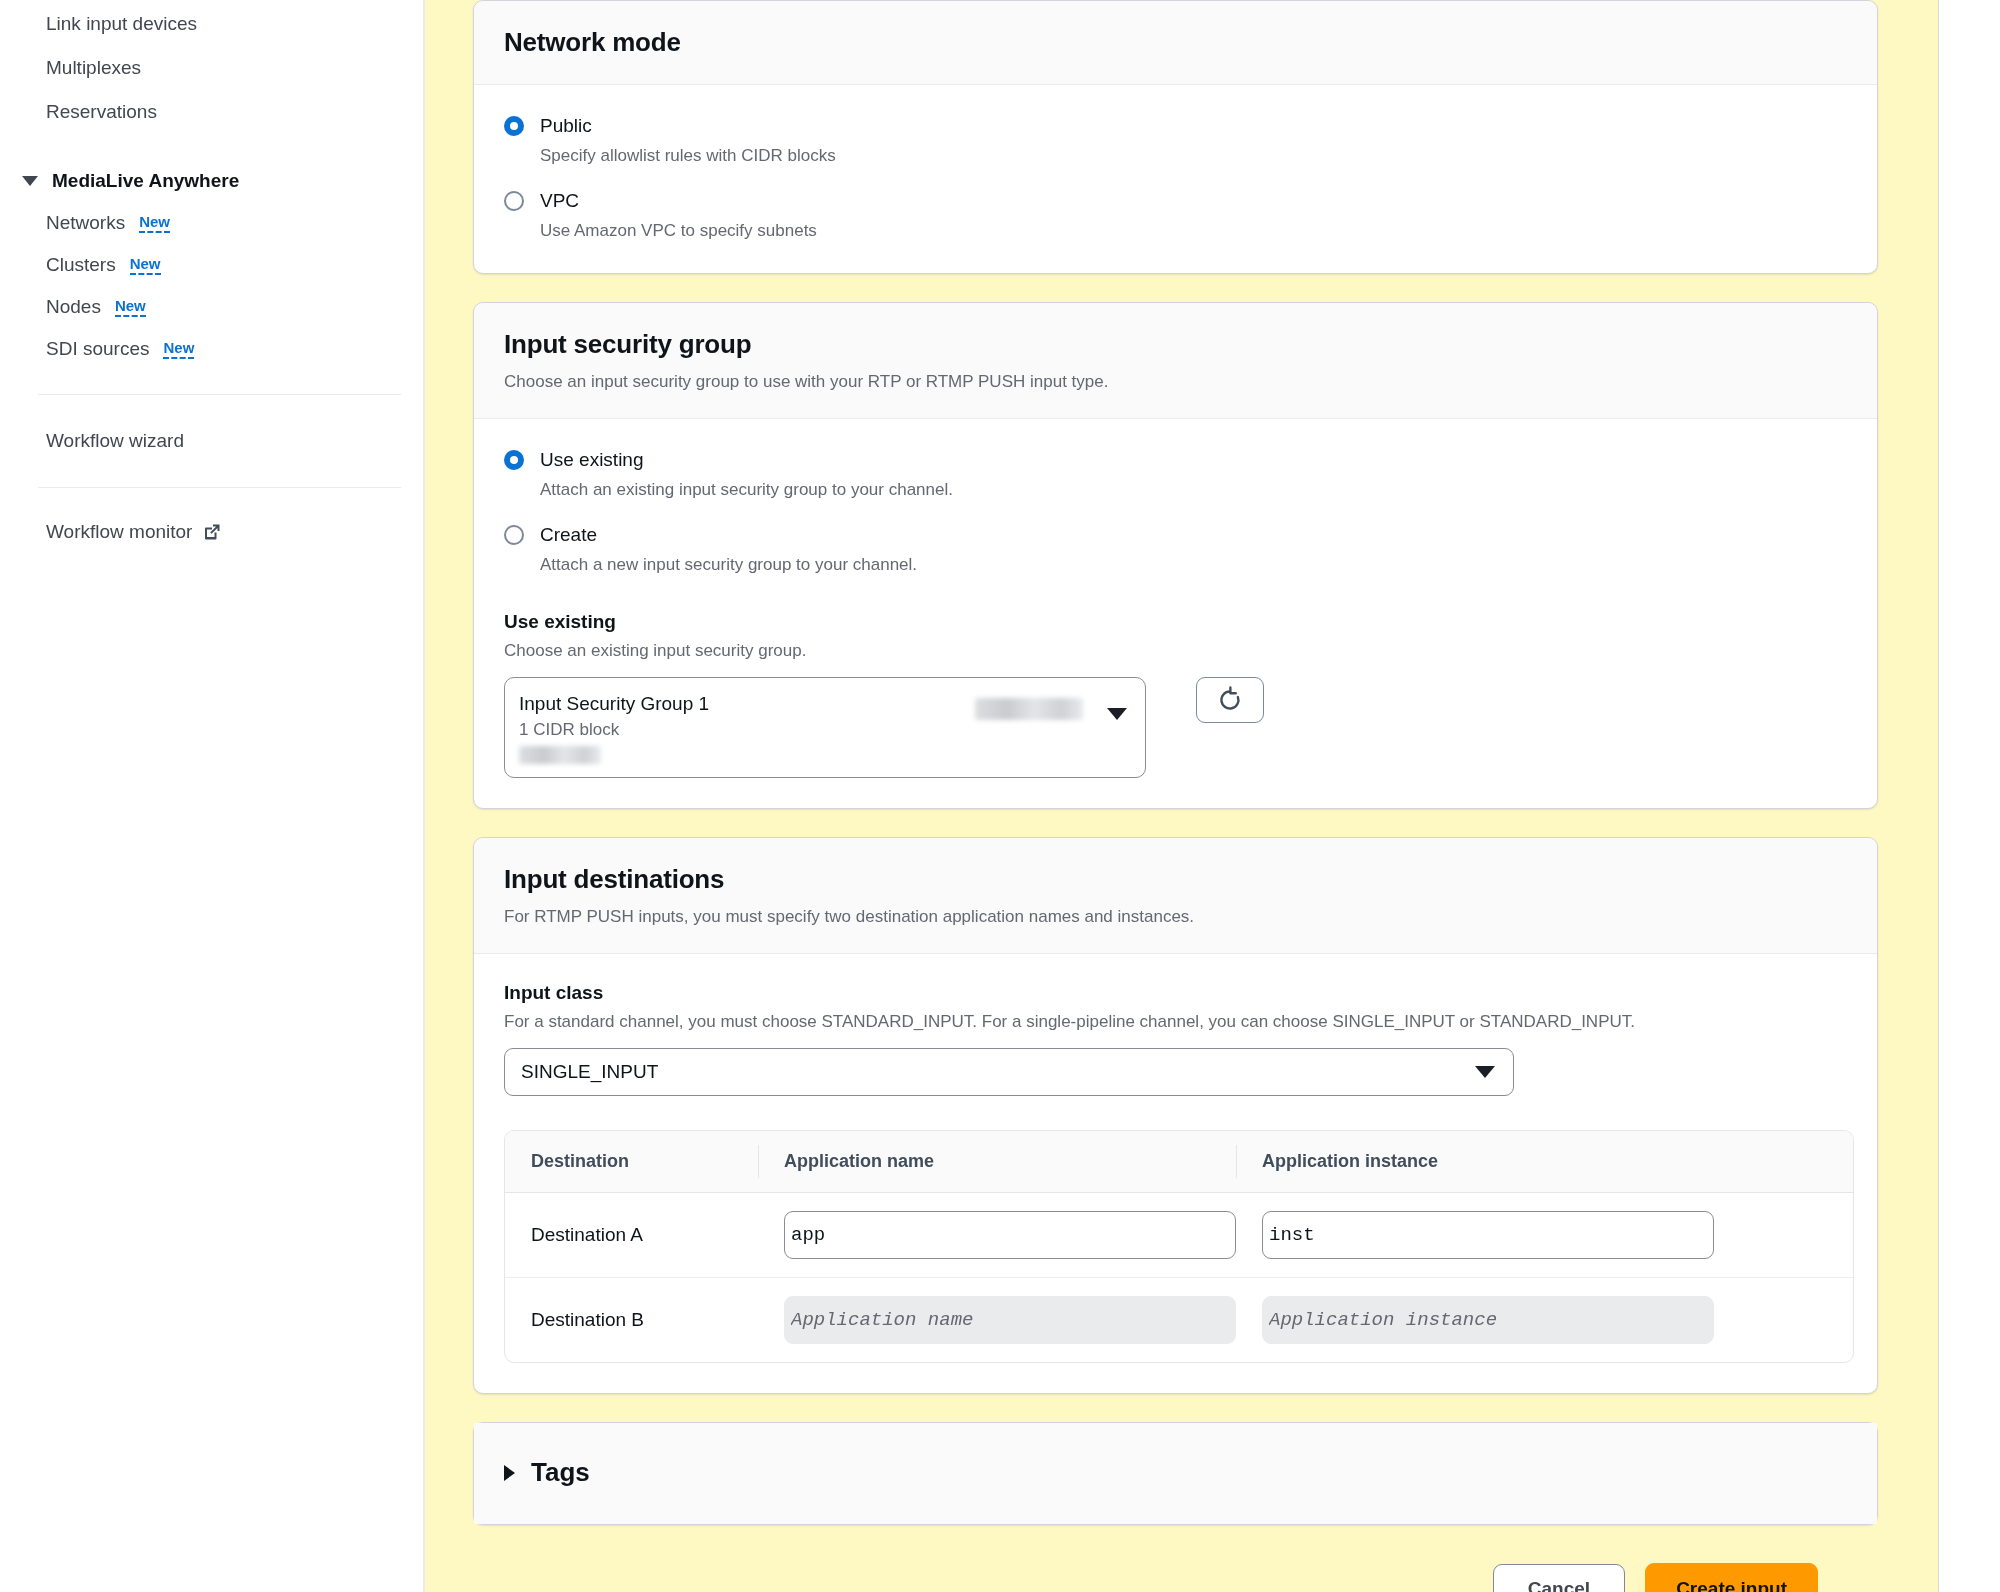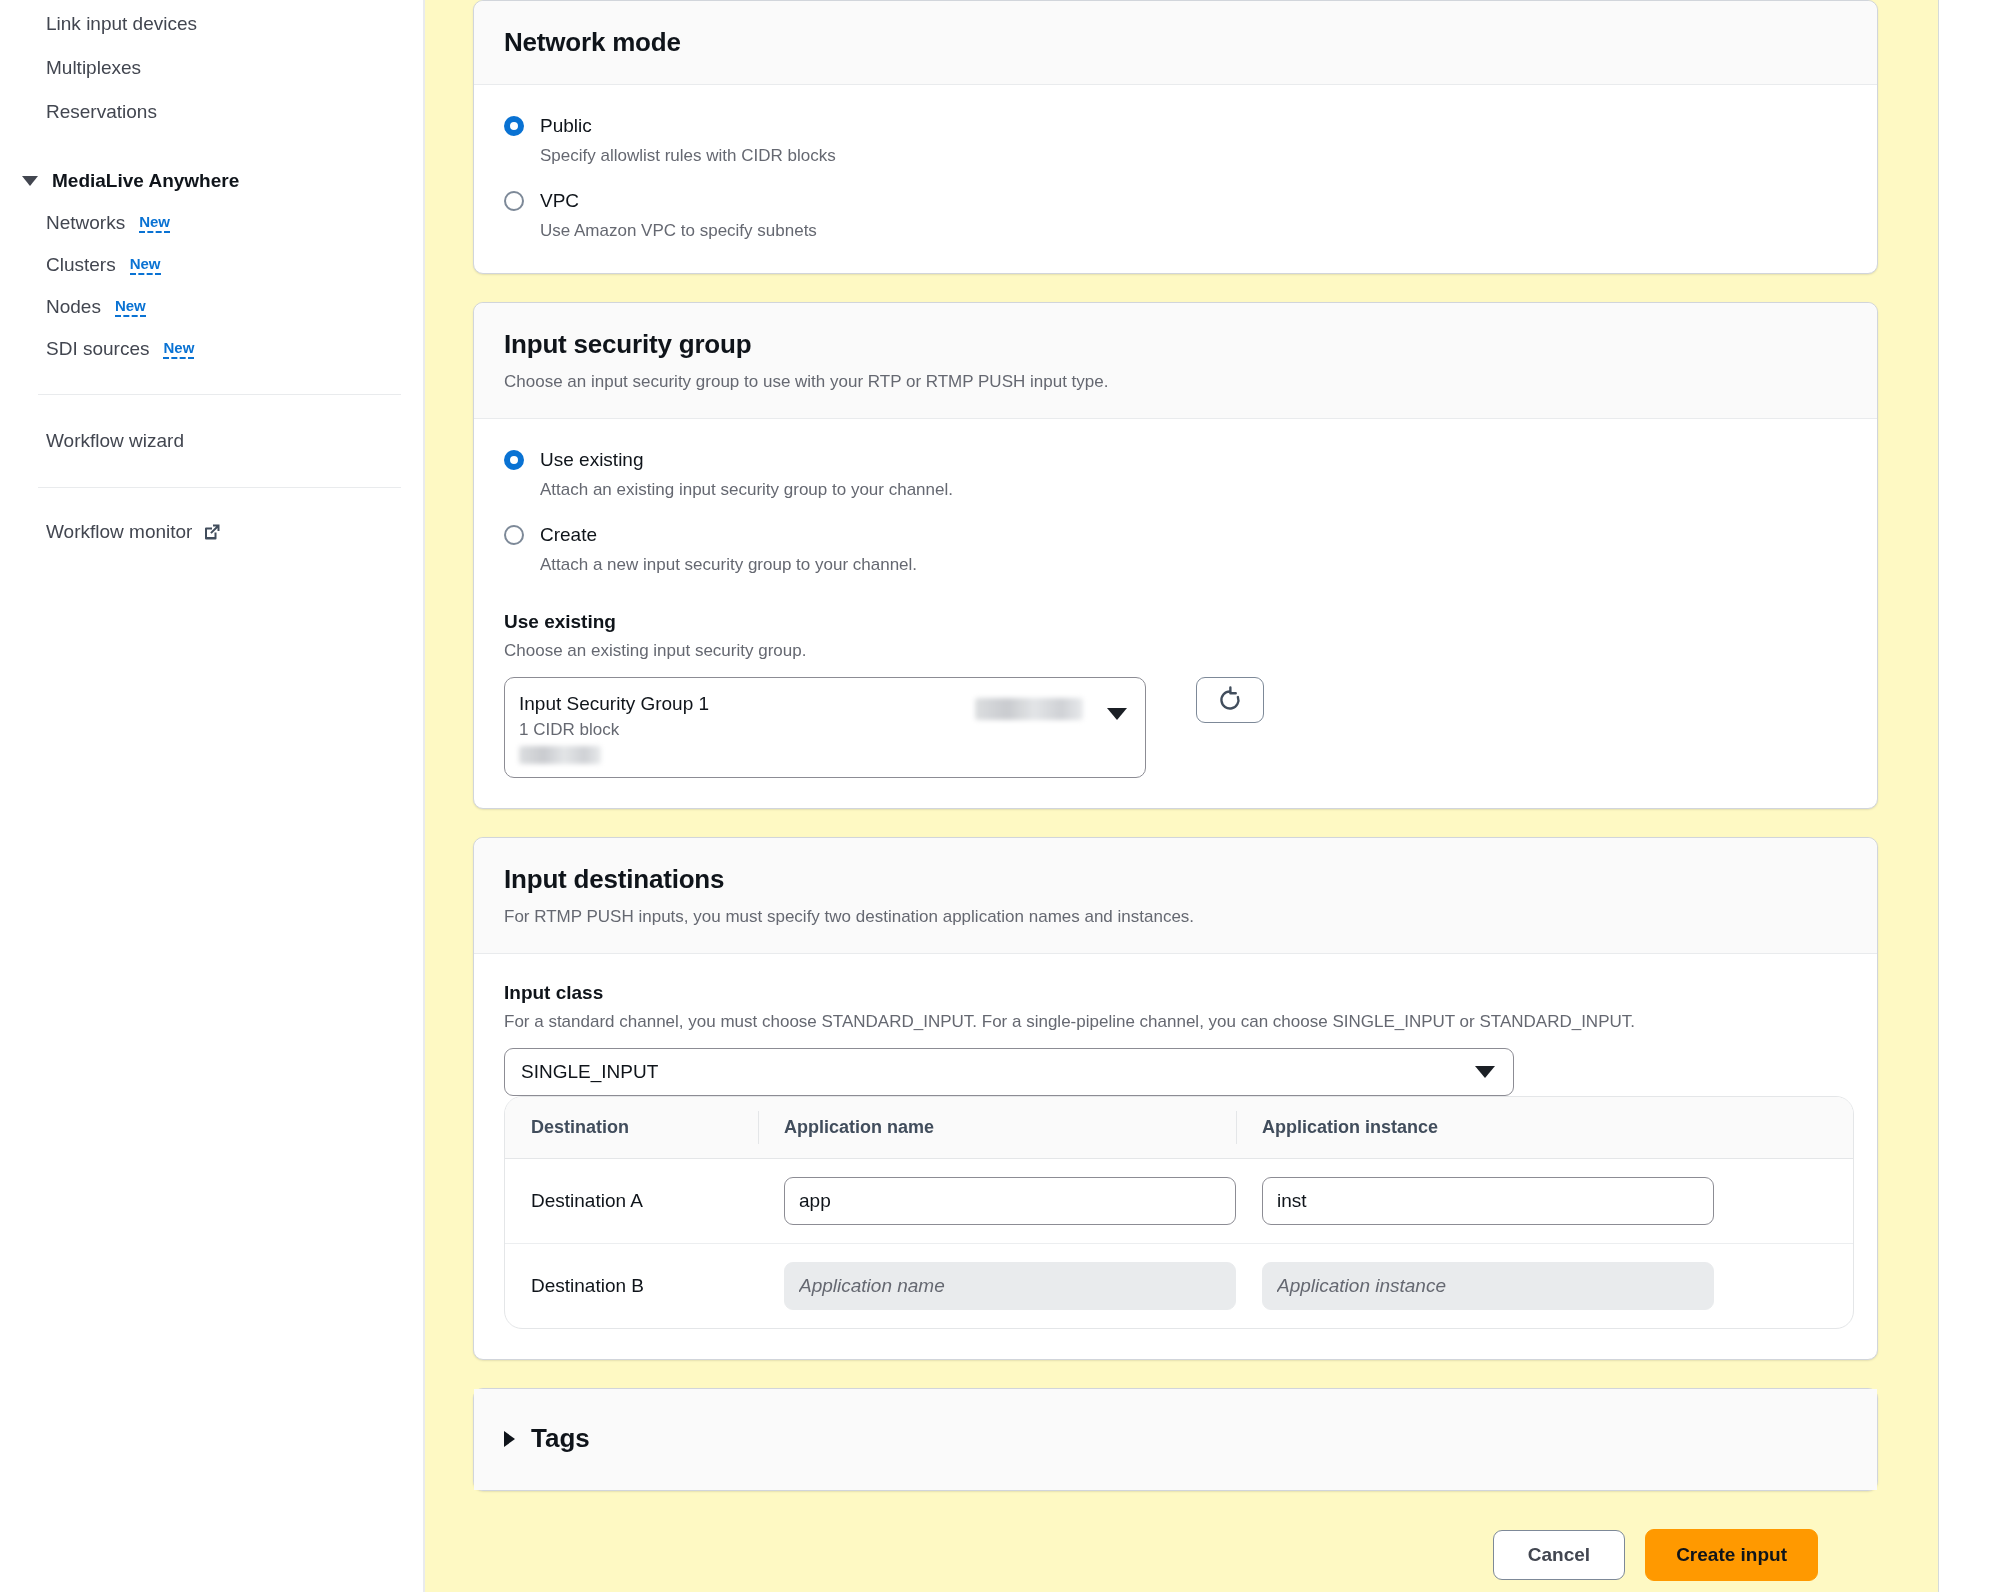--- a/index.html
+++ b/index.html
@@ -159,22 +159,22 @@
   .select-caret {
     position: absolute; right: 18px;
     width: 0; height: 0;
     border-left: 10px solid transparent;
     border-right: 10px solid transparent;
     border-top: 12px solid #1b1f25;
   }
 
   
   .dest-table {
-    width: 1350px; 
-    border: 1px solid #e4e6e8; border-radius: 18px;
+    width: 1350px; margin-top: 34px;
+    border: 1px solid #e4e6e8; border-radius: 10px;
     overflow: hidden;
     border-collapse: collapse;
   }
   .dest-table table { width: 100%; border-collapse: collapse; }
   .dest-table thead th {
     background: #fafafa;
     text-align: left;
     font-size: 18px; font-weight: bold; color: #414d5c;
     padding: 20px 0 20px 26px;
     border-bottom: 1px solid #e4e6e8;
@@ -191,22 +191,22 @@
     border-bottom: 1px solid #eceef0;
     vertical-align: middle;
   }
   .dest-table tbody tr:last-child td { border-bottom: none; }
   .dest-cell-label { font-size: 19px; color: #0f141a; }
   .txt-input {
     width: 452px; height: 48px;
     border: 1px solid #8c8c94; border-radius: 9px;
     background: #ffffff;
     font-size: 19px; color: #0f141a;
-    padding: 0 14px;
-    font-family: Liberation Sans, sans-serif;
+    padding: 0 6px;
+    font-family: Liberation Mono, monospace;
   }
   .txt-input.disabled {
     background: #e9ebed;
     border: 1px solid #e9ebed;
     color: #656871;
     font-style: italic;
   }
   .txt-input.disabled::placeholder { color: #656871; font-style: italic; opacity: 1; }
 
   

